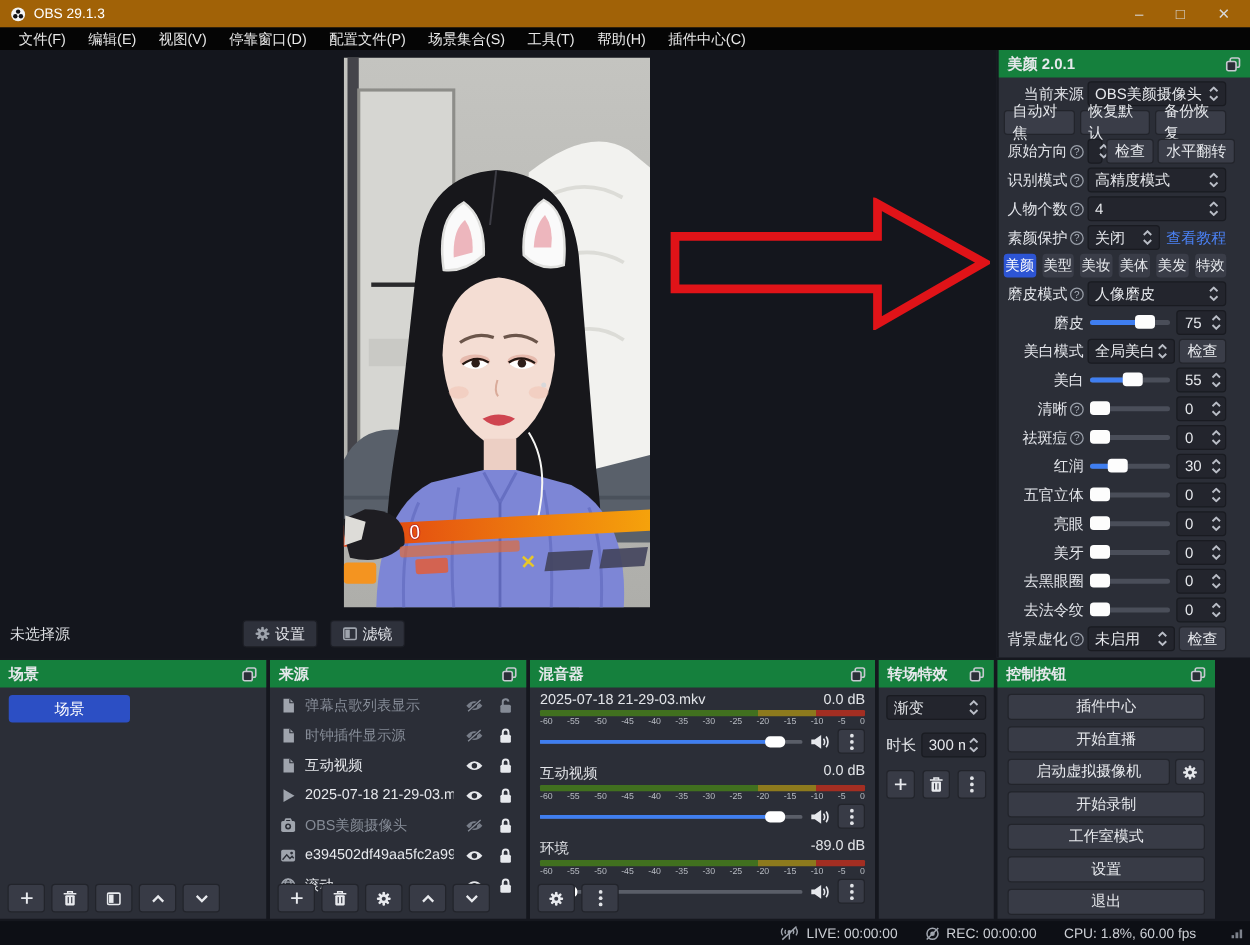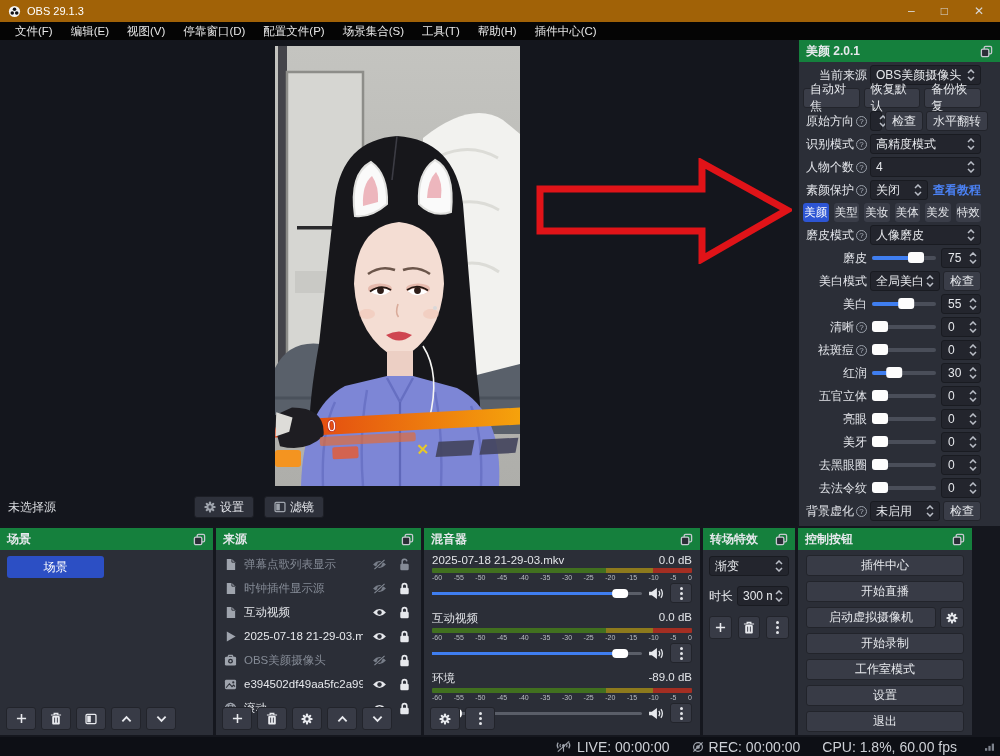--- a/index.html
+++ b/index.html
@@ -28,21 +28,21 @@
   .phead { height:22px; background:#15803d; display:flex; align-items:center; padding:0 7px; font-weight:bold; font-size:12px; flex-shrink:0;text-align:center; }
   .phead .pop { margin-left:auto; color:#c6c9d0; }
   .bbody { flex:1; padding:3px 19px 4px 4px; display:flex; flex-direction:column; gap:3px; }
   .brow { display:flex; align-items:center; height:20px; flex-shrink:0; gap:3px; }
   .lbl { width:64px; display:flex; justify-content:flex-end; align-items:center; gap:2px; flex-shrink:0; color:#e2e4e9; }
   .qicon { width:11px; height:11px; border:1px solid #9aa0aa; border-radius:50%; font-size:8px; line-height:9px; text-align:center; color:#aab0ba; flex-shrink:0; }
   .combo { flex:1; height:20px; background:#23252d; border:1px solid #191b21; border-radius:3px; display:flex; align-items:center; padding:0 5px; min-width:0; }
   .combo .val { flex:1; white-space:nowrap; overflow:hidden; }
   .spin { display:flex; flex-direction:column; gap:2px; margin-left:3px; color:#b9bdc6; flex-shrink:0; }
   .btn { height:20px; background:#3a3d48; border:1px solid #22242b; border-radius:3px; display:flex; align-items:center; justify-content:center; color:#e6e8ec; padding:0 6px; flex-shrink:0; }
-  .link { color:#4b82f5; font-weight:bold; margin-left:2px; }
+  .link { color:#4b82f5; font-weight:normal; margin-left:2px; }
   .tabs { display:flex; gap:5px; height:19px;font-family:Liberation Serif, serif; }
   .tab { flex:1; background:#3a3d48; border-radius:3px; display:flex; align-items:center; justify-content:center; font-size:11.5px; }
   .tab.active { background:#2d55d4; color:#fff; }
   .sl { position:relative; flex:1; height:4px; background:#4a4e59; border-radius:2px; margin:0 2px; }
   .sl .fill { position:absolute; left:0; top:0; height:100%; background:#3f7ef0; border-radius:2px; }
   .sl .knob { position:absolute; top:-4px; width:16px; height:11px; background:#fdfdfd; border-radius:3px; }
   .spinbox { width:40px; height:20px; background:#23252d; border:1px solid #191b21; border-radius:3px; display:flex; align-items:center; padding:0 3px 0 6px; flex-shrink:0; }
   .spinbox .num { flex:1; }
 
   
@@ -76,21 +76,21 @@
   .kebab i { width:3px; height:3px; background:#e2e4e8; border-radius:50%; }
 
   
   .trow { margin:6px 6px 0 6px; display:flex; align-items:center; gap:4px; }
   .cbtn { margin:5px 8px 0 8px; height:21px; background:#383b46; border:1px solid #22242b; border-radius:3px; display:flex; align-items:center; justify-content:center; color:#e6e8ec; }
   .vcamrow { display:flex; gap:4px; margin:5px 8px 0 8px; }
   .vcamrow .cbtn { flex:1; margin:0; }
   .vcamrow .gearbtn { width:24px; height:21px; background:#383b46; border:1px solid #22242b; border-radius:3px; display:flex; align-items:center; justify-content:center; }
 
   
-  .statusbar { position:absolute; left:0; top:737px; width:100%; height:19px; background:#0d0f15; display:flex; align-items:center; font-size:14px; color:#cdd0d6; padding:0 6px; }
+  .statusbar { position:absolute; left:0; top:737px; width:100%; height:19px; background:#0d0f15; display:flex; align-items:center; font-size:11px; color:#cdd0d6; padding:0 6px; }
   .statusbar .grp { display:flex; align-items:center; gap:5px; margin-left:22px; }
   .statusbar .right { margin-left:auto; display:flex; align-items:center; }
   .icn { color:#9fa4ad; display:inline-flex; }
   svg.ic { display:block; }
 </style>
 </head>
 <body>
 
 <svg width="0" height="0" style="position:absolute">
     <defs>

